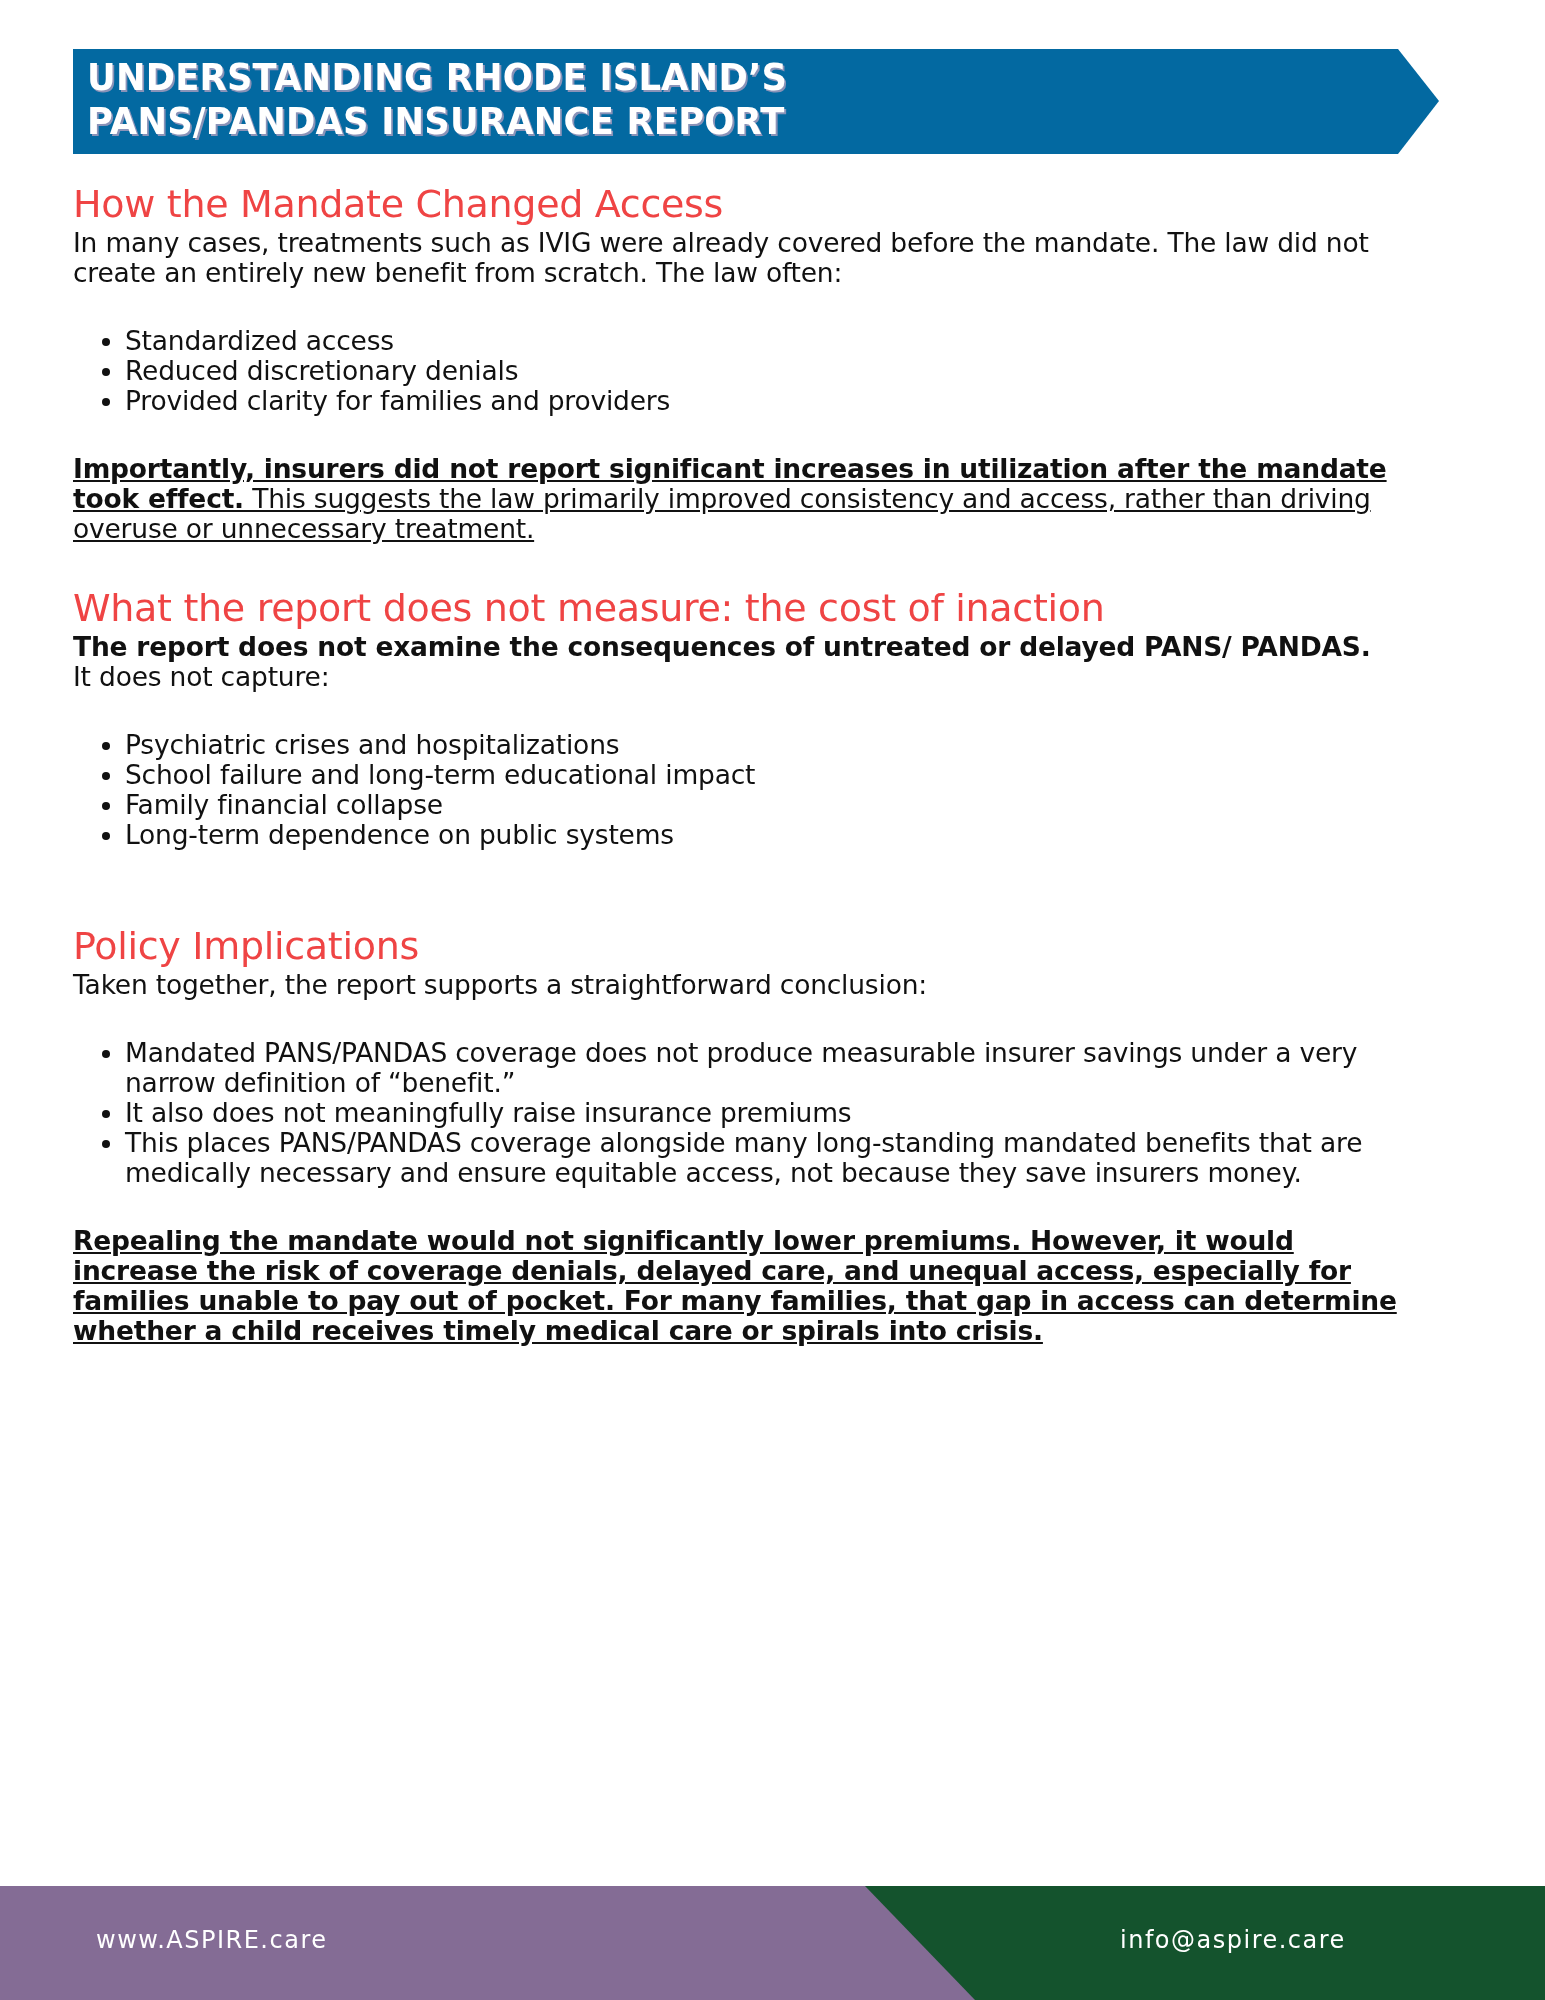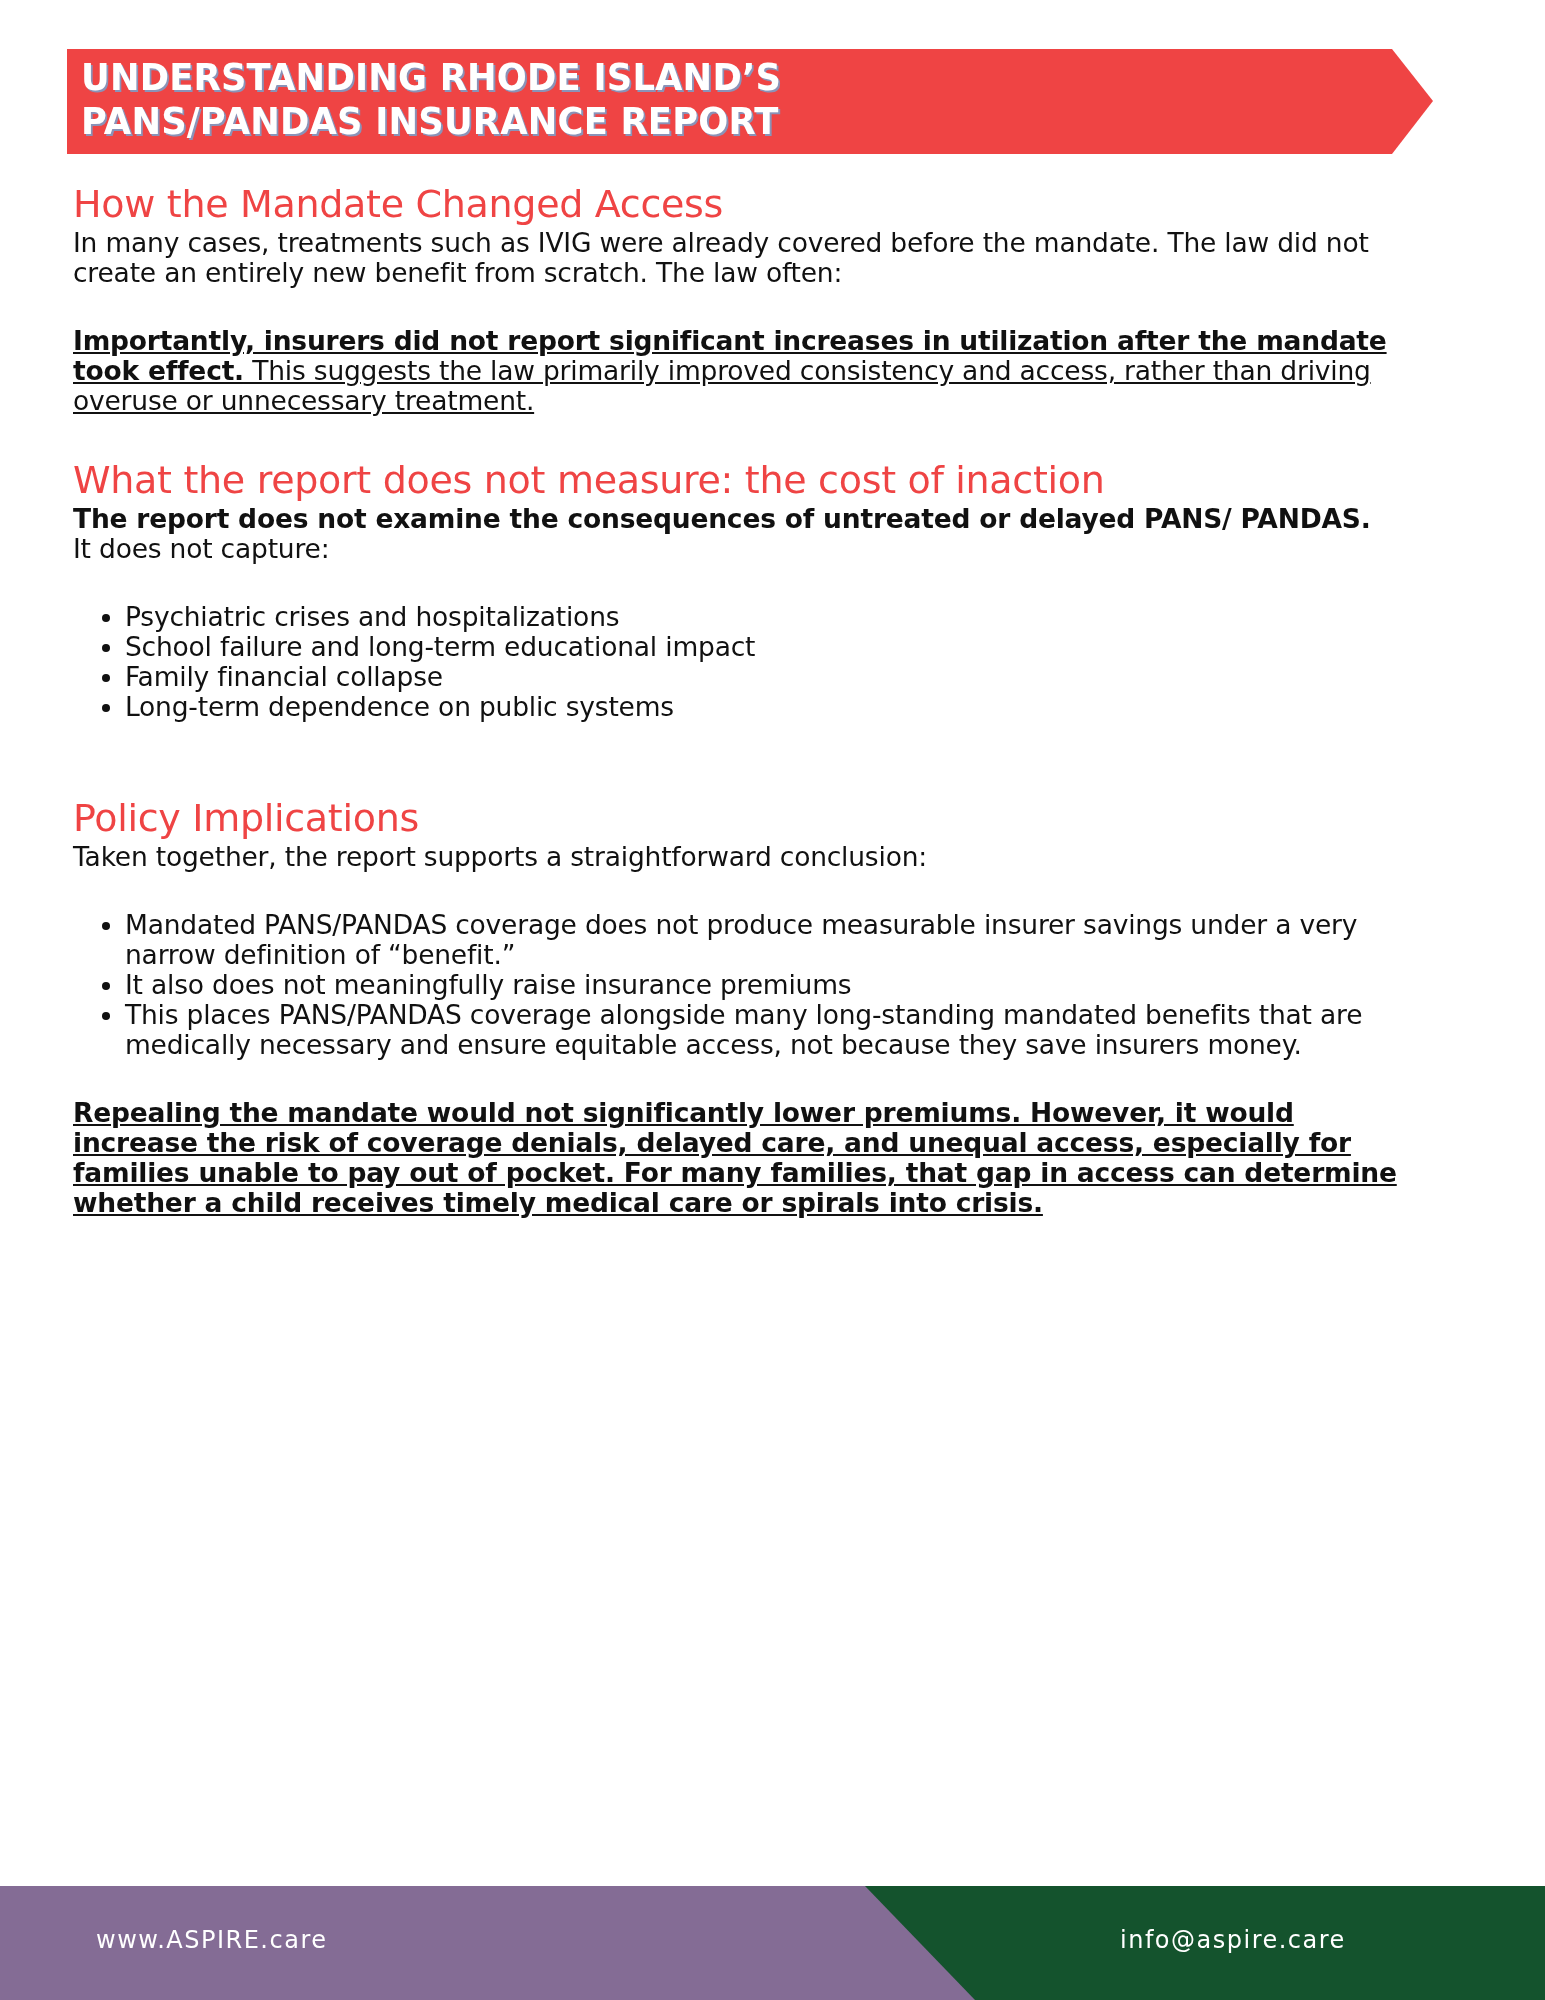--- a/index.html
+++ b/index.html
@@ -2,22 +2,22 @@
 <html><head>
 <meta charset="utf-8">
 <style>
   html, body { margin: 0; padding: 0; }
   body {
     width: 1545px; height: 2000px; position: relative; overflow: hidden;
     background: #ffffff; color: #111111;
     font-family: "DejaVu Sans", sans-serif;
   }
   .banner {
-    position: absolute; left: 67px; top: 49px; width: 1366px; height: 105px;
-    background: #ef4444;
+    position: absolute; left: 73px; top: 49px; width: 1366px; height: 105px;
+    background: #0369a1;
     clip-path: polygon(0 0, 1325px 0, 1366px 52px, 1325px 105px, 0 105px);
   }
   .banner-title {
     position: absolute; left: 14px; top: 6px; margin: 0;
     color: #ffffff; font-family: "DejaVu Sans", sans-serif; font-weight: bold;
     font-size: 38px; line-height: 44px; letter-spacing: 0.2px;
     text-shadow: 2px 2px 0 #8a93b8;
     transform: scaleX(0.93); transform-origin: left center;
   }
   .content { position: absolute; left: 73px; top: 180px; width: 1400px; }
@@ -58,20 +58,25 @@
     <span>UNDERSTANDING RHODE ISLAND’S</span><br>
     <span>PANS/PANDAS INSURANCE REPORT</span>
   </h1>
 </div>
 
 <div class="content">
 
   <section>
     <h2>How the Mandate Changed Access</h2>
     <p style="width:1330px;">In many cases, treatments such as IVIG were already covered before the mandate. The law did not create an entirely new benefit from scratch. The law often:</p>
+    <ul class="gap-list">
+      <li>Standardized access</li>
+      <li>Reduced discretionary denials</li>
+      <li>Provided clarity for families and providers</li>
+    </ul>
     <p class="gap-para" style="width:1345px;">
       <b>Importantly, insurers did not report significant increases in utilization after the mandate took effect.</b><span> This suggests the law primarily improved consistency and access, rather than driving overuse or unnecessary treatment.</span>
     </p>
   </section>
 
   <section style="margin-top:40px;">
     <h2>What the report does not measure: the cost of inaction</h2>
     <p style="width:1300px;">
       <b>The report does not examine the consequences of untreated or delayed PANS/ PANDAS.</b><span> It does not capture:</span>
     </p>

